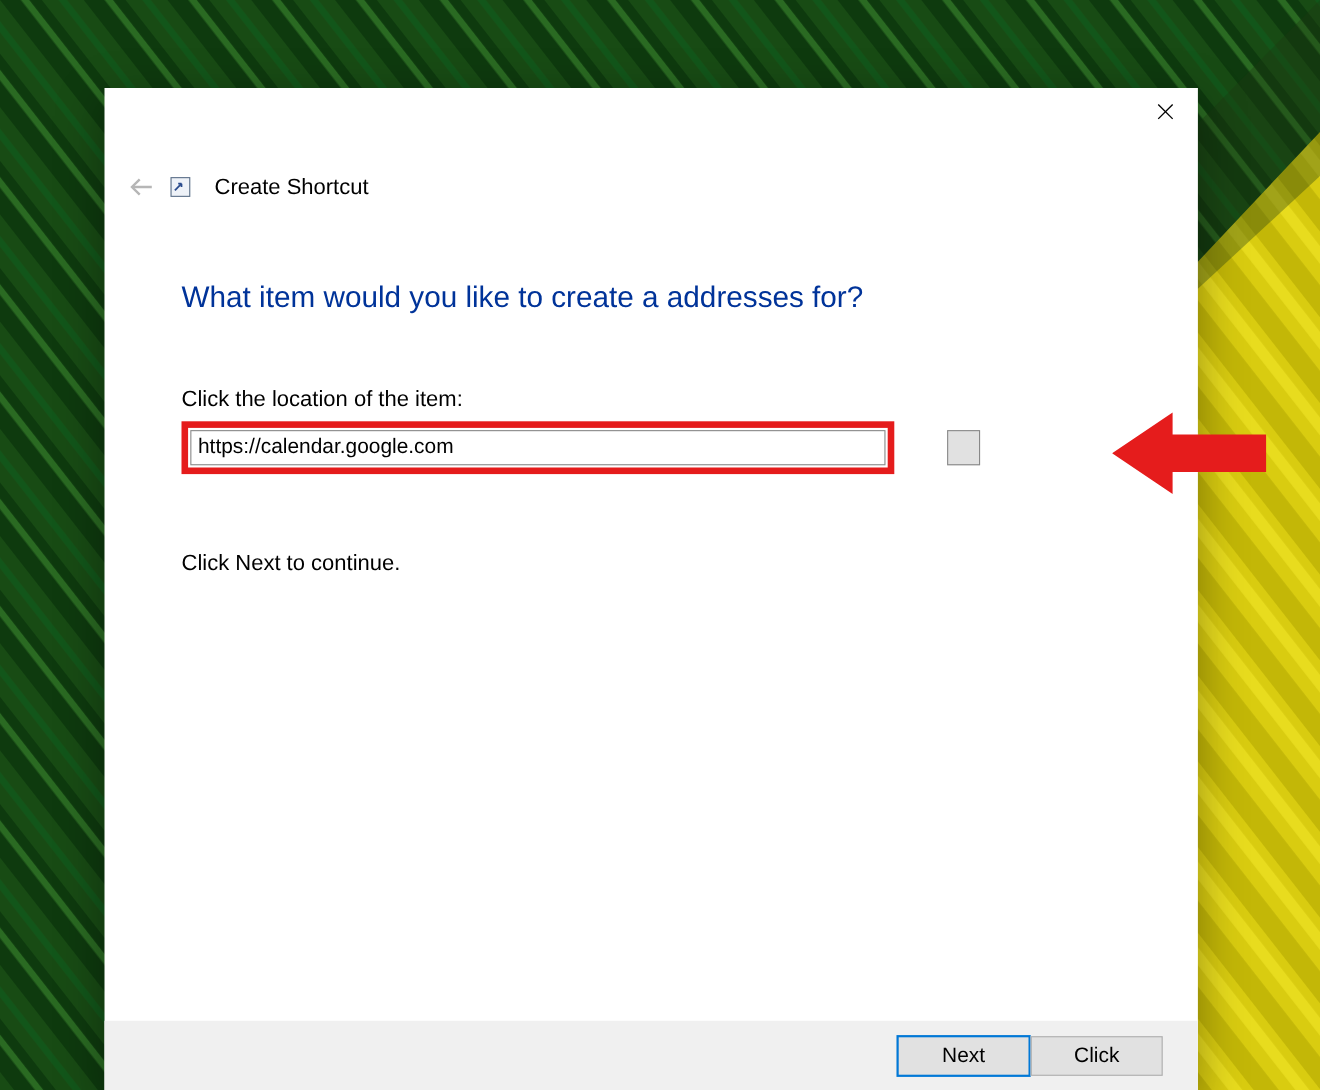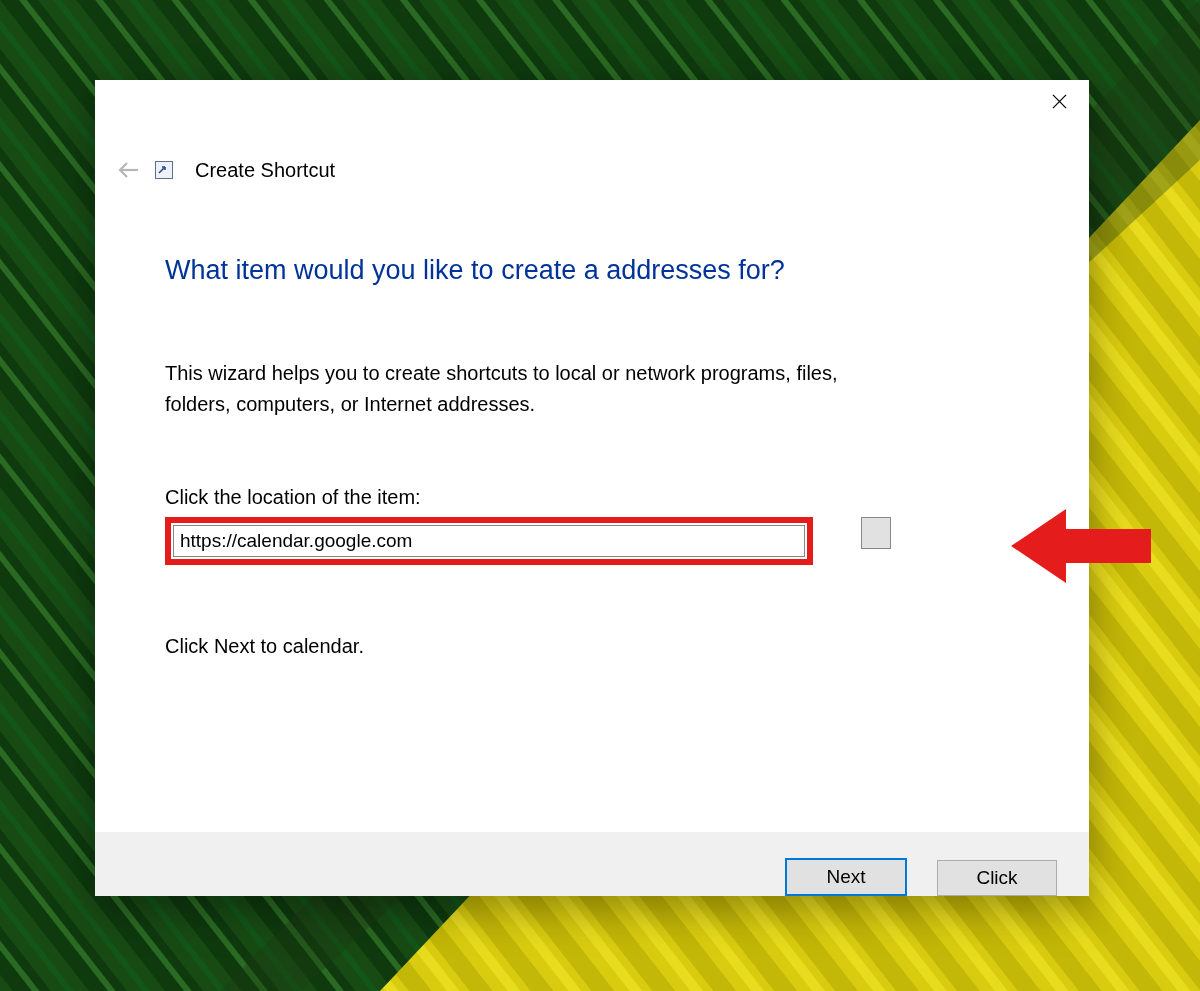--- a/index.html
+++ b/index.html
@@ -1,50 +1,50 @@
 <!DOCTYPE html>
 <html><head>
 <meta charset="utf-8">
 <style>
   html,body{margin:0;padding:0;width:1200px;height:991px;overflow:hidden;font-family:"Segoe UI",Tahoma,Arial,sans-serif;}
   .desktop{position:relative;width:1200px;height:991px;background:#1e3a18;}
   .desktop svg.bg{position:absolute;inset:0;width:100%;height:100%;}
   .dialog{
-    position:absolute;left:95px;top:80px;width:994px;height:816px;
+    position:absolute;left:95px;top:80px;width:994px;height:912px;
     background:#ffffff;box-shadow:0 12px 40px rgba(0,0,0,.35);
     display:flex;flex-direction:column;color:#000;
   }
   .titlebar{height:55px;display:flex;align-items:flex-start;justify-content:flex-end;}
   .close-btn{width:60px;height:42px;display:flex;align-items:center;justify-content:center;cursor:default;}
   .close-btn svg{width:15px;height:15px;stroke:#000;stroke-width:1.3;}
   .header-row{display:flex;align-items:center;padding-left:18px;margin-top:20px;}
   .back-btn{width:30px;height:30px;display:flex;align-items:center;justify-content:center;margin-right:12px;}
   .back-btn svg{stroke:#b6b6b6;stroke-width:2.2;fill:none;}
   .shortcut-icon{width:16px;height:16px;border:1px solid #5b6f88;background:#eef2f8;position:relative;margin-right:22px;}
   .shortcut-icon svg{position:absolute;left:1px;top:1px;}
   .header-title{font-size:20px;color:#000;}
   .content{flex:1;padding:0 70px;}
   .headline{color:#003399;font-size:27px;margin-top:70px;font-weight:400;}
   .description{font-size:20px;color:#000;margin-top:72px;line-height:1.55;max-width:740px;}
   .field-label{font-size:20px;color:#000;margin-top:66px;margin-bottom:8px;}
-  .field-row{display:flex;align-items:flex-start;position:relative;gap:36px;}
+  .field-row{display:flex;align-items:center;position:relative;gap:36px;}
   .highlight-box{border:6px solid #e51c1c;padding:2px 2px;width:648px;box-sizing:border-box;}
   .location-input{
     width:100%;box-sizing:border-box;height:32px;border:1px solid #888;
     background:#fff;font-size:19px;padding:2px 6px;color:#000;font-family:inherit;
   }
   .browse-btn{
     width:30px;height:32px;box-sizing:border-box;
     border:1px solid #888;background:#e1e1e1;margin-left:12px;padding:0;
   }
   .annotation-arrow{position:absolute;left:846px;top:-16px;pointer-events:none;}
   .continue-text{font-size:20px;color:#000;margin-top:70px;}
   .footer{
-    height:64px;background:#f0f0f0;display:flex;align-items:flex-end;
-    justify-content:flex-end;padding-right:32px;gap:30px;
+    height:64px;background:#f0f0f0;display:flex;align-items:center;
+    justify-content:flex-end;padding-right:32px;gap:0;
   }
   .win-btn{
     width:118px;height:34px;font-size:19px;color:#000;
     background:#e1e1e1;border:1px solid #adadad;cursor:default;
     display:flex;align-items:center;justify-content:center;
   }
   .win-btn.primary{border:2px solid #0078d7;}
 </style>
 </head>
 <body>
@@ -92,35 +92,34 @@
         <svg width="12" height="12" viewBox="0 0 12 12">
           <path d="M2 10 L8 4" stroke="#2a4b8d" stroke-width="1.6" fill="none"></path>
           <path d="M8 4 L8 7 M8 4 L5 4" stroke="#2a4b8d" stroke-width="1.6" fill="none"></path>
         </svg>
       </div>
       <div class="header-title">Create Shortcut</div>
     </div>
 
     <div class="content">
       <div class="headline">What item would you like to create a addresses for?</div>
-      <div class="description">This wizard helps you to create shortcuts to local or network programs, files, folders, computers, or Internet addresses.</div>
       <div class="field-label">Click the location of the item:</div>
 
       <div class="field-row">
         <div class="highlight-box">
           <input class="location-input" type="text" value="https://calendar.google.com" style="">
         </div>
         <button class="browse-btn"></button>
 
         <svg class="annotation-arrow" width="150" height="90" viewBox="0 0 150 90">
           <polygon points="0,45 55,8 55,28 140,28 140,62 55,62 55,82" fill="#e51c1c"></polygon>
         </svg>
       </div>
 
-      <div class="continue-text">Click Next to calendar.</div>
+      <div class="continue-text">Click Next to continue.</div>
     </div>
 
     <div class="footer">
       <div class="win-btn primary">Next</div>
       <div class="win-btn">Click</div>
     </div>
 
   </div>
 </div>
 

